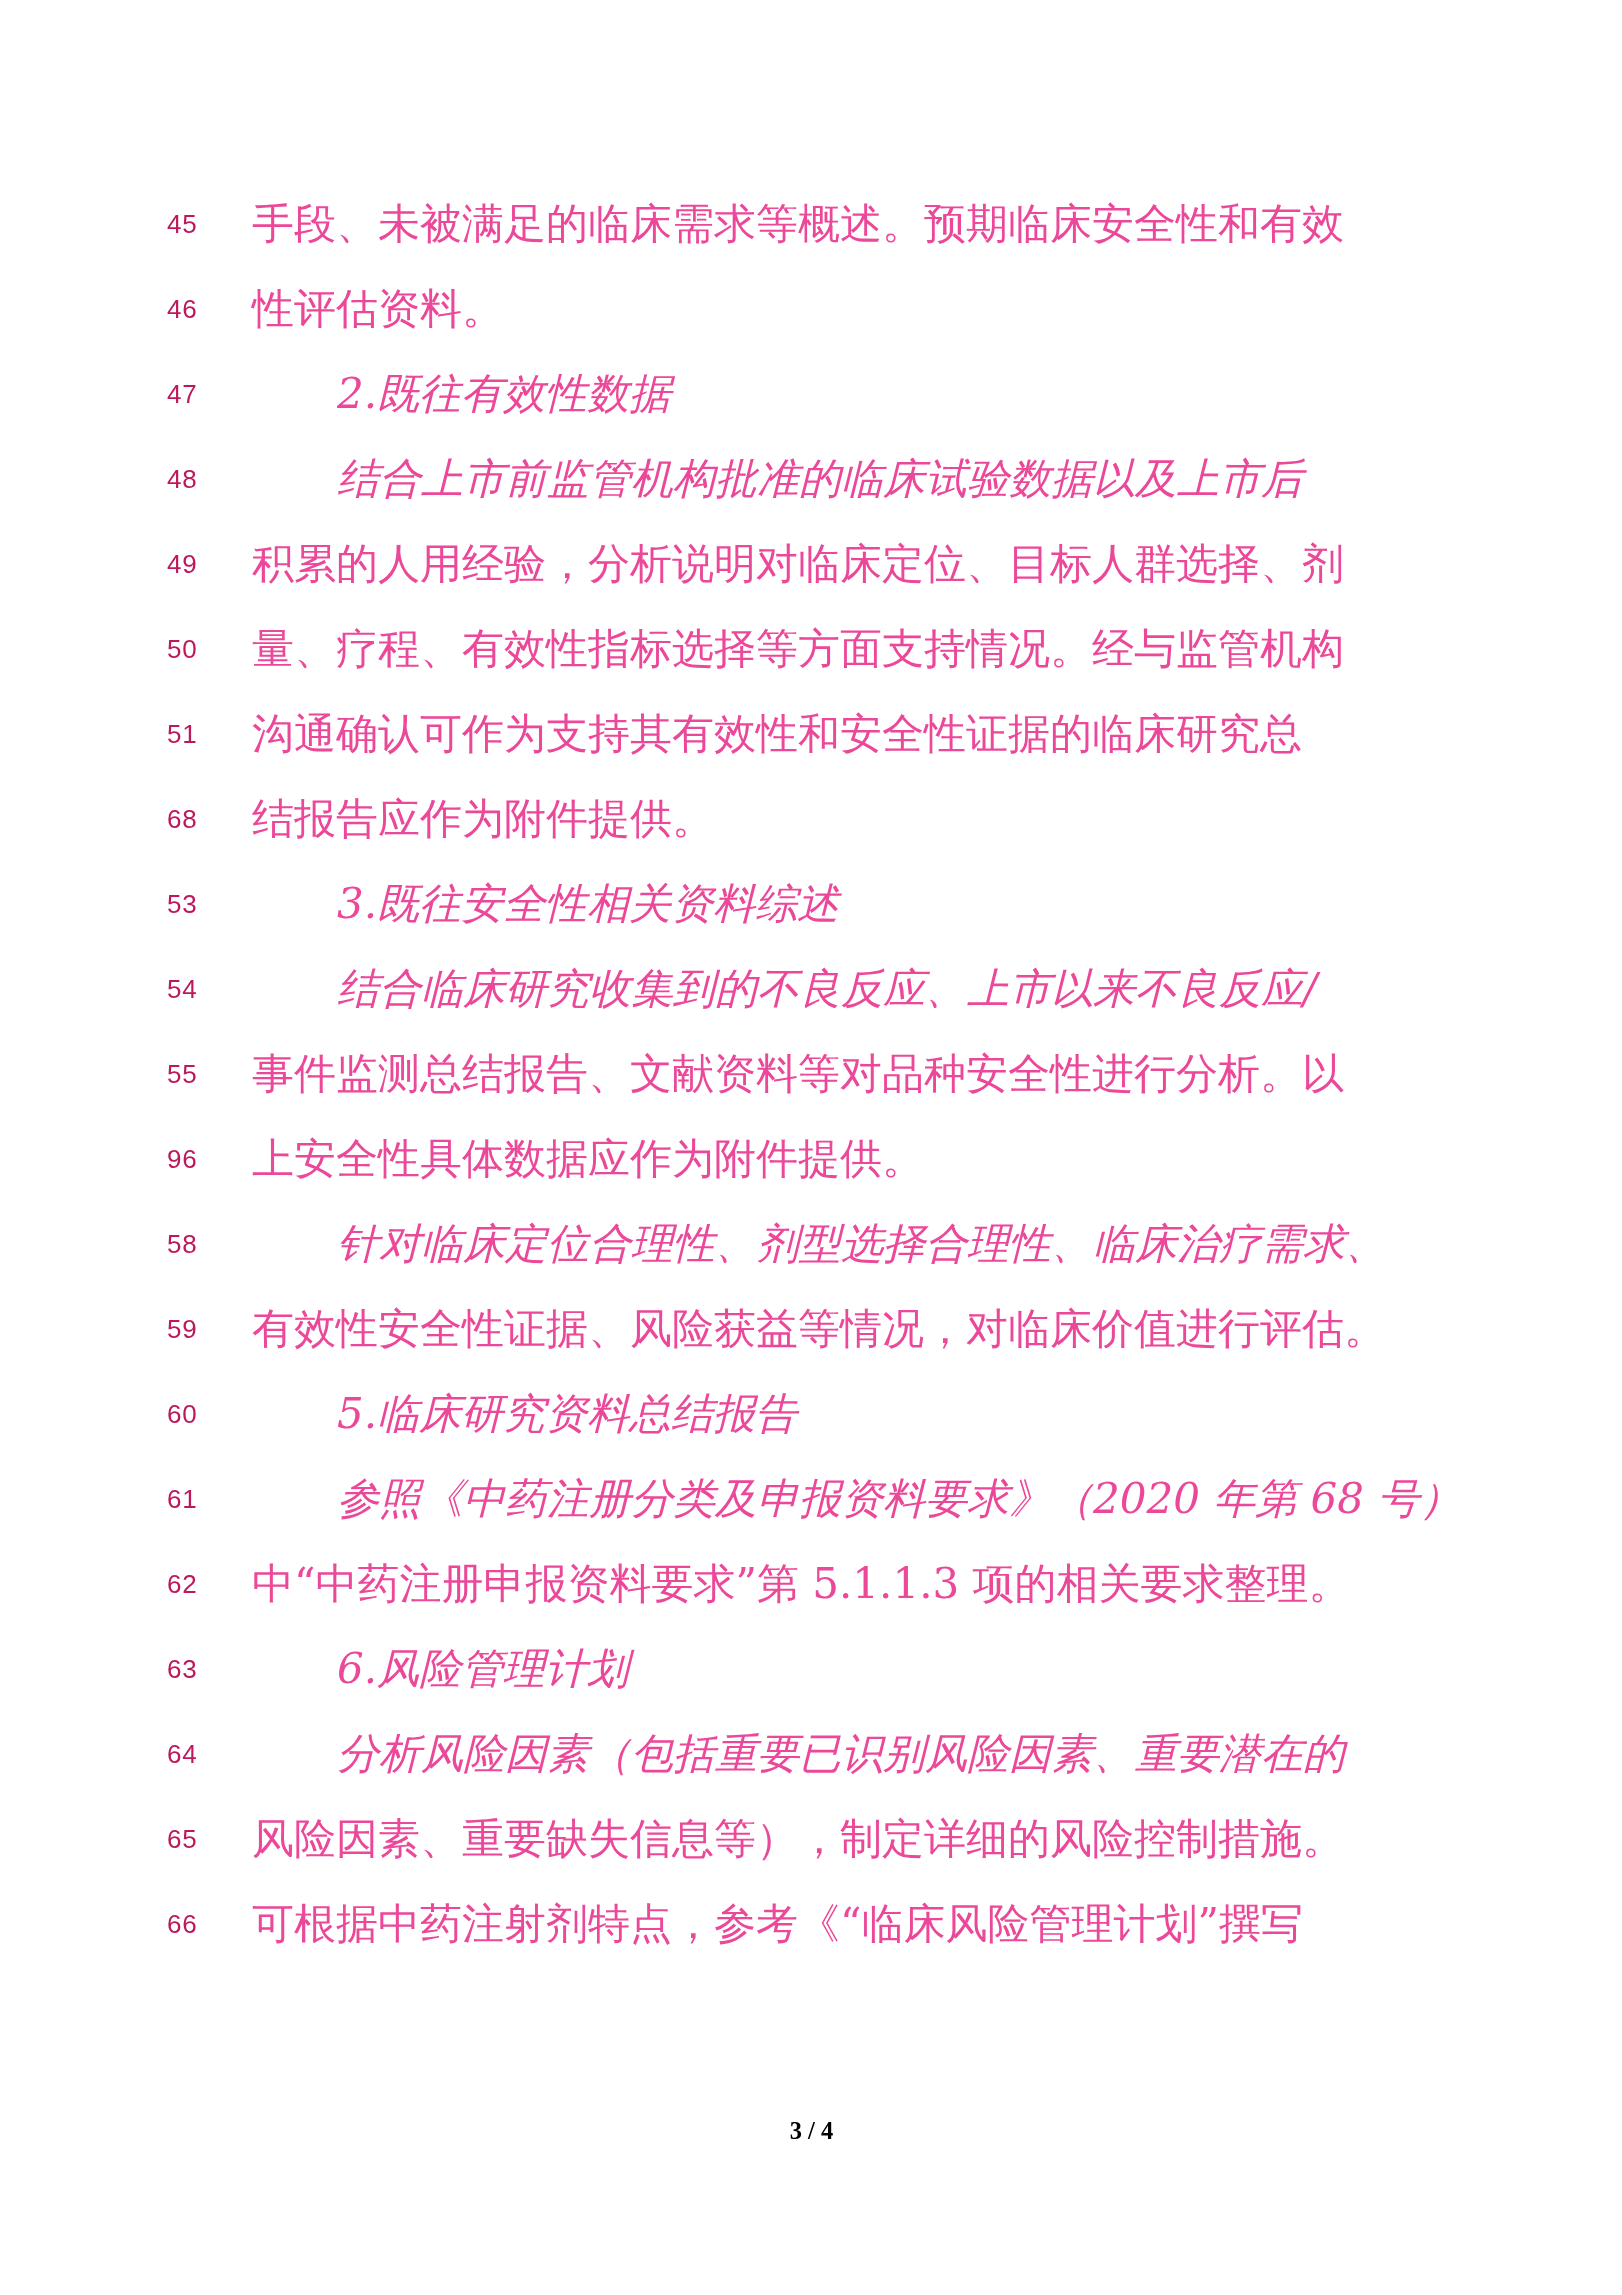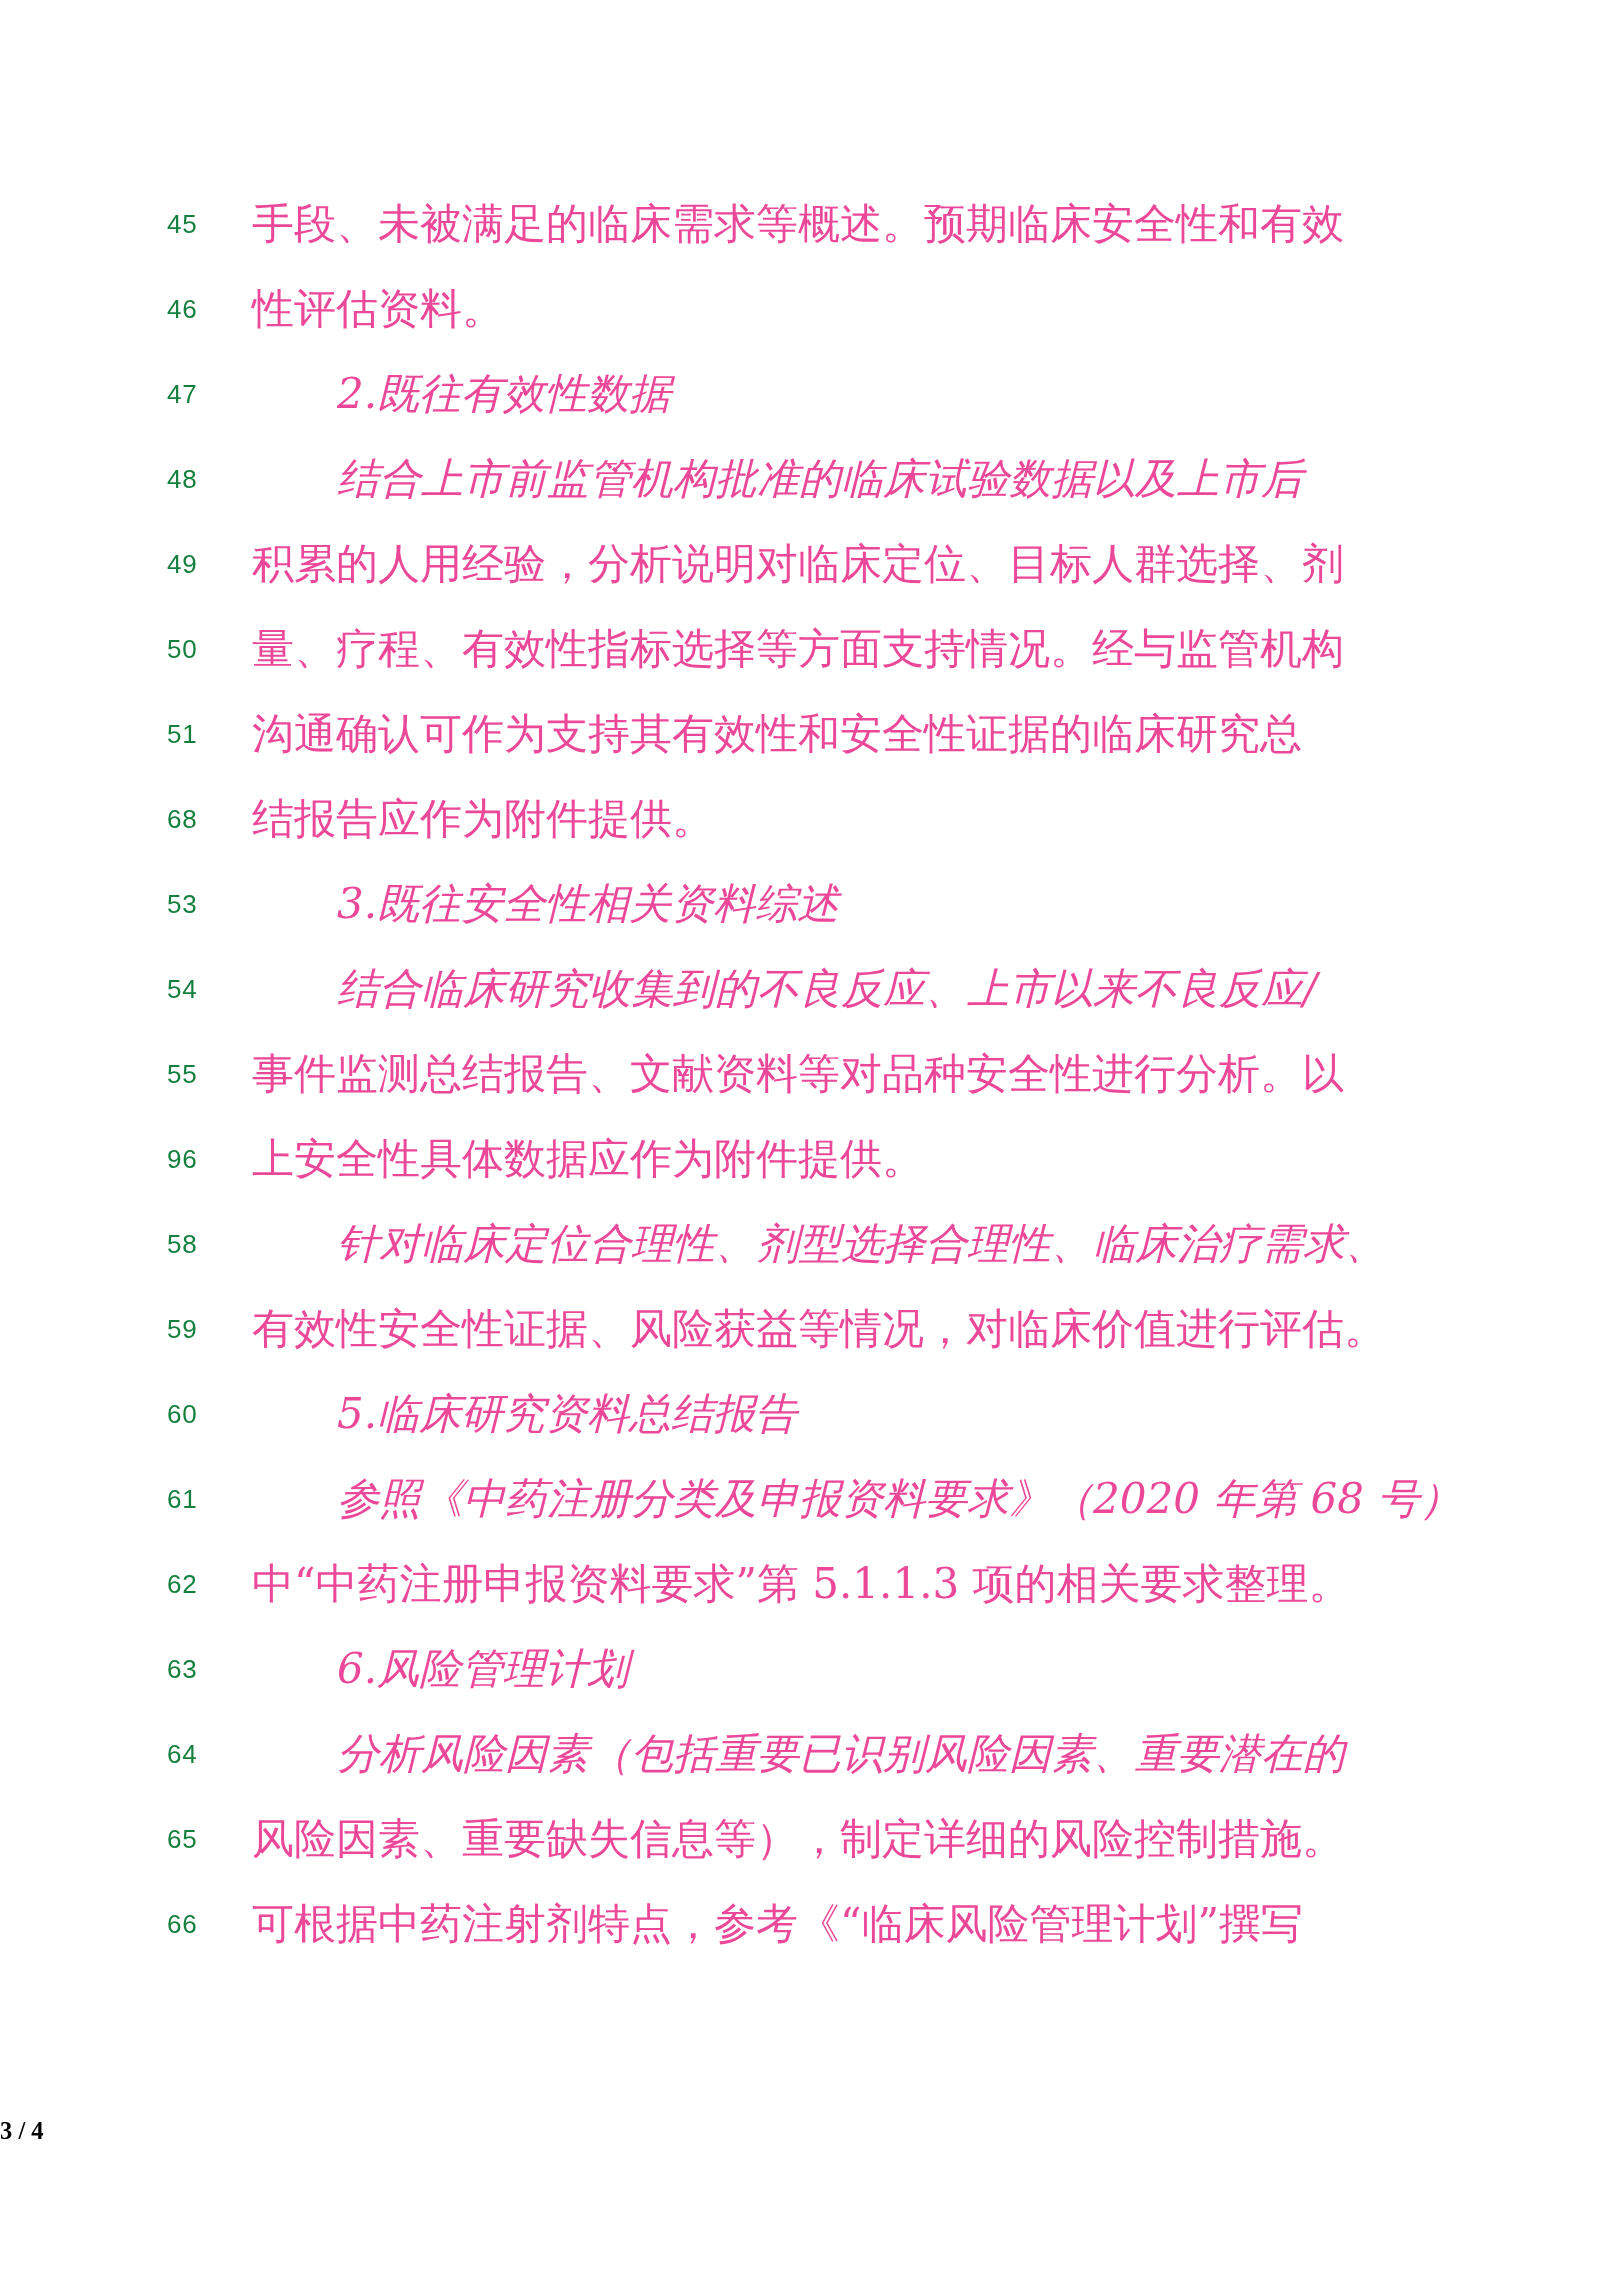--- a/index.html
+++ b/index.html
@@ -27,21 +27,21 @@
     height: 85px;
   }
   .line-num {
     position: absolute;
     left: 167px;
     top: 50%;
     transform: translateY(-50%);
     font-family: "Liberation Sans", "DejaVu Sans", sans-serif;
     font-size: 26px;
     letter-spacing: 0.8px;
-    color: #15803d;
+    color: #be185d;
   }
   .line-text {
     position: absolute;
     left: 252px;
     top: 50%;
     transform: translateY(-50%);
     width: 1200px;
     font-size: 42px;
     line-height: 1.1;
     white-space: pre;
@@ -49,20 +49,21 @@
   }
   .doc-line.indent .line-text {
     padding-left: 85px;
     font-style: italic;
   }
   .footer {
     position: absolute;
     top: 2117px;
     left: 0;
     width: 100%;
+    text-align: center;
     font-family: "Liberation Serif", "DejaVu Serif", serif;
     font-weight: bold;
     font-size: 24.5px;
     color: #000000;
   }
 </style>
 </head>
 <body>
 
 <div class="page">

